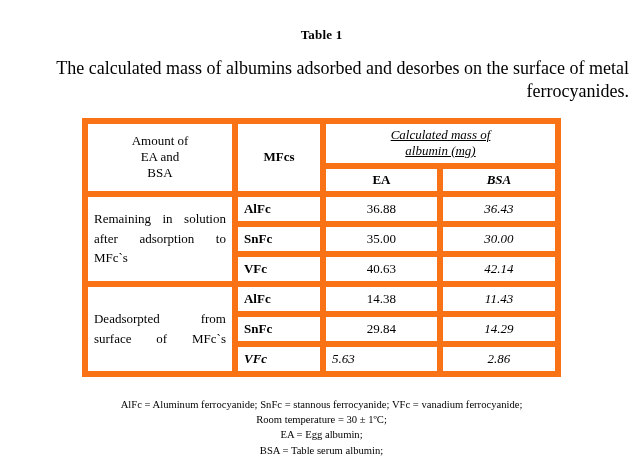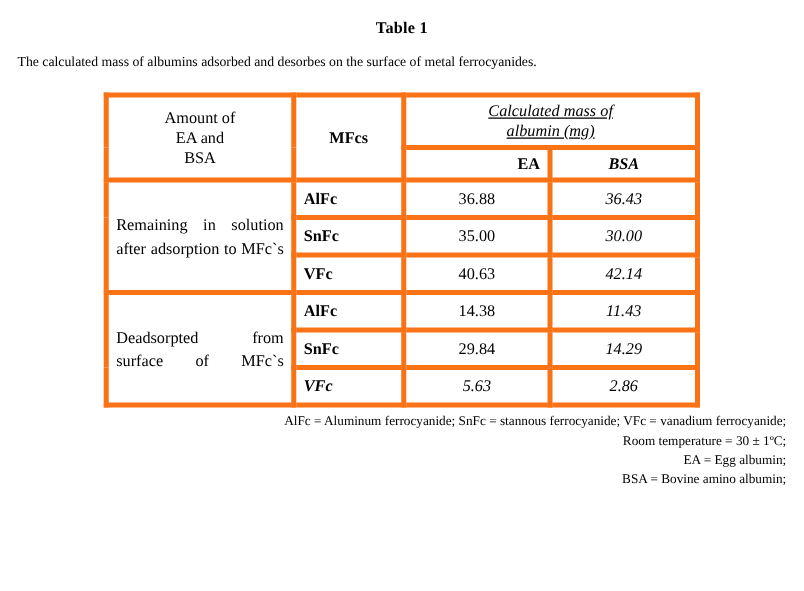--- a/index.html
+++ b/index.html
@@ -12,47 +12,47 @@
     background: #ffffff;
     font-family: "Liberation Serif", serif;
     color: #000000;
     overflow: hidden;
   }
   .page {
     position: relative;
     width: 643px;
     height: 473px;
     box-sizing: border-box;
-    padding: 10px 14px 0 14px;
+    padding: 23px 14px 0 14px;
   }
   .title {
     text-align: center;
     font-weight: bold;
     font-size: 13px;
     margin-top: 4px;
     margin-bottom: 14px;
     letter-spacing: 0.2px;
   }
   .caption {
-    text-align: left;
-    font-size: 11px;
+    text-align: right;
+    font-size: 18px;
     margin: 0 0 16px 0;
     line-height: 1.25;
   }
   .table-wrap {
     display: flex;
     justify-content: center;
   }
   table.maintable {
     border-collapse: collapse;
     width: 473px;
     table-layout: fixed;
   }
   table.maintable td, table.maintable th {
-    border: 4px solid #f97316;
+    border: 6px solid #f97316;
     padding: 3px 6px;
     font-size: 13px;
     vertical-align: middle;
   }
   .col-amount { width: 150px; }
   .col-mfcs   { width: 88px; }
   .col-ea     { width: 117px; }
   .col-bsa    { width: 118px; }
 
   .hdr-amount {
@@ -68,21 +68,21 @@
   }
   .hdr-calc {
     text-align: center;
     font-style: italic;
     font-size: 13.5px;
     line-height: 1.25;
     font-weight: normal;
     text-decoration: underline;
   }
   .hdr-ea {
-    text-align: right;
+    text-align: center;
     font-weight: bold;
     font-size: 13.5px;
   }
   .hdr-bsa {
     text-align: center;
     font-weight: bold;
     font-style: italic;
     font-size: 13.5px;
   }
   .rowlabel {
@@ -104,33 +104,33 @@
     font-style: italic;
     text-align: left;
     font-size: 13px;
     padding-left: 7px;
   }
   .val-ea {
     text-align: center;
     font-size: 13px;
   }
   .val-ea-italic {
-    text-align: center;
+    text-align: left;
     font-size: 13px;
     font-style: italic;
   }
   .val-bsa {
     text-align: center;
     font-style: italic;
     font-size: 13px;
   }
   .cellh { height: 30px; }
   .footnotes {
-    margin-top: 4px;
-    text-align: right;
+    margin-top: 20px;
+    text-align: center;
     font-size: 10.6px;
     line-height: 1.45;
   }
   .footnotes div {
     white-space: nowrap;
   }
   .fn-last {
     font-size: 10.4px;
   }
 </style>
@@ -206,16 +206,16 @@
         </tr>
 
       </tbody>
     </table>
   </div>
 
   <div class="footnotes">
     <div>AlFc = Aluminum ferrocyanide; SnFc = stannous ferrocyanide; VFc = vanadium ferrocyanide;</div>
     <div>Room temperature = 30 ± 1ºC;</div>
     <div>EA = Egg albumin;</div>
-    <div>BSA = Bovine amino albumin;</div>
+    <div>BSA = Table serum albumin;</div>
   </div>
 
 </div>
 
 </body></html>

